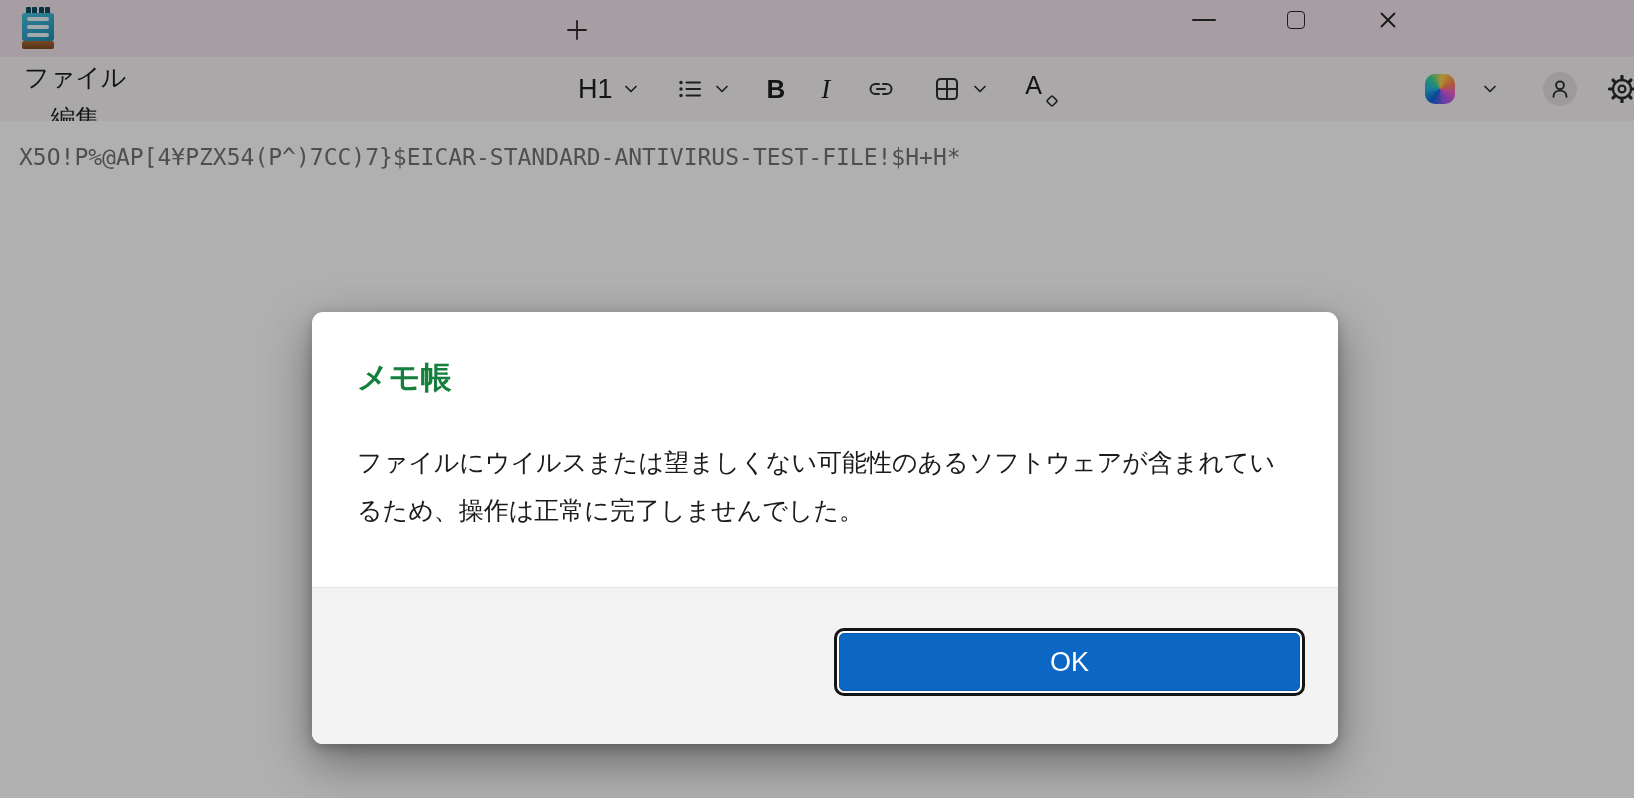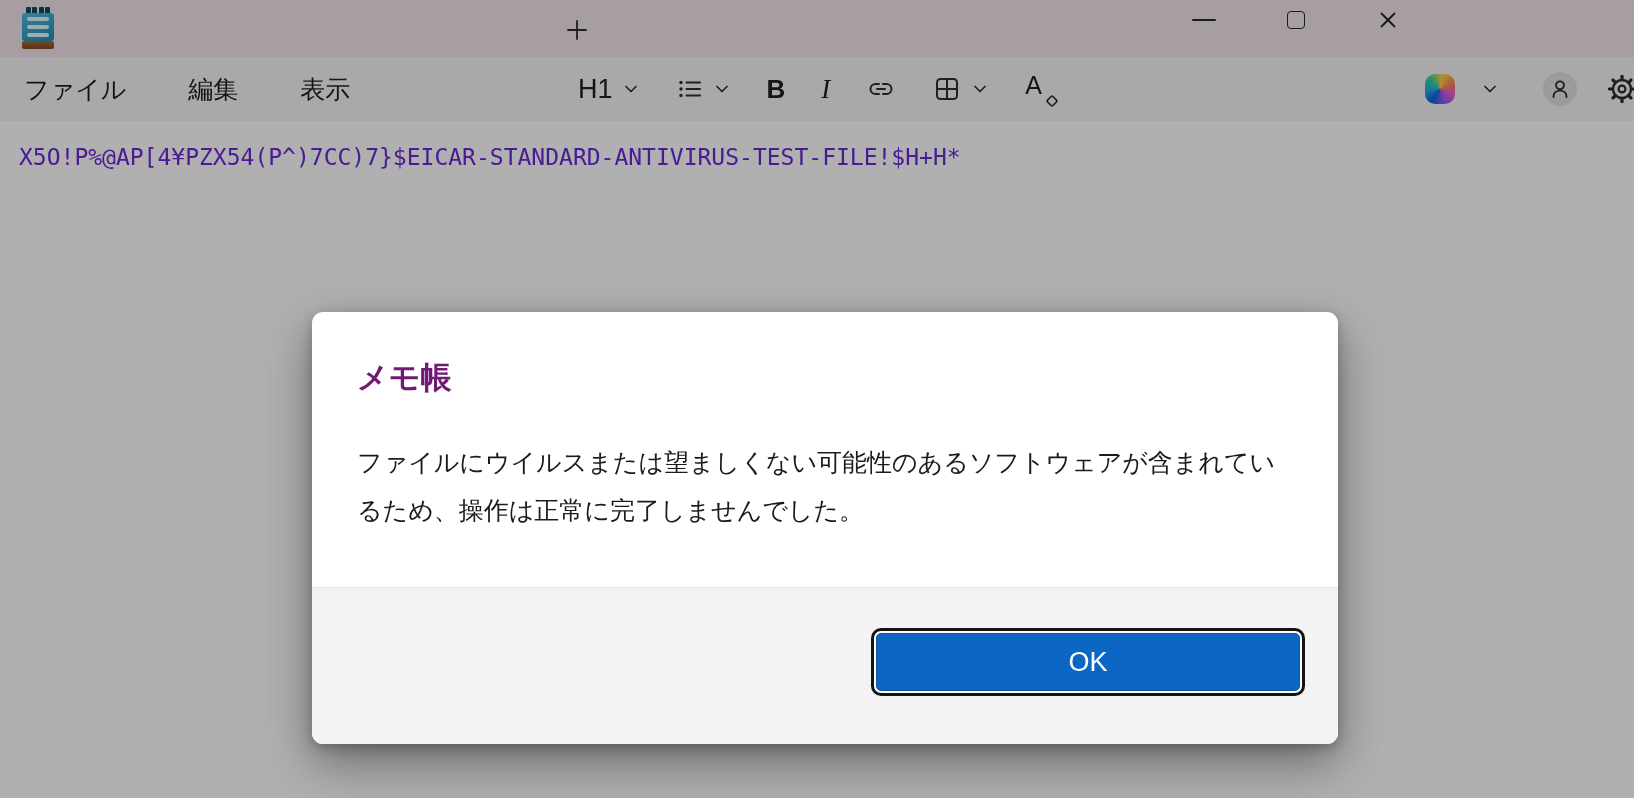--- a/index.html
+++ b/index.html
@@ -28,51 +28,51 @@
   .win-controls{position:absolute;top:0;right:0;height:40px;width:280px;}
   .win-btn{position:absolute;top:0;width:60px;height:40px;display:flex;align-items:center;justify-content:center;}
   .wb-min{left:-180px;}
   .wb-max{left:-88px;}
   .wb-close{left:4px;}
   .min-glyph{width:24px;height:2.5px;background:#2a2a2a;border-radius:1px;}
   .max-glyph{width:18px;height:18px;border:1.8px solid #2a2a2a;border-radius:4px;box-sizing:border-box;}
 
   
   .toolbar{position:absolute;top:57px;left:0;right:0;height:64px;background:#f6f4f3;border-bottom:1px solid rgba(0,0,0,0.07);}
-  .menus{position:absolute;left:18px;top:0;height:64px;display:flex;align-items:center;gap:50px;}
+  .menus{position:absolute;left:18px;top:0;height:64px;display:flex;align-items:center;flex-direction:column;}
   .menu-item{font-size:25px;color:#1d1d1d;padding:4px 6px;border-radius:5px;}
 
   .fmt{position:absolute;left:578px;top:0;height:64px;display:flex;align-items:center;gap:36px;}
   .fmt-group{display:flex;align-items:center;gap:9px;}
   .fmt-label{font-size:27px;color:#1d1d1d;}
   .bold-label{font-size:26px;font-weight:800;color:#1d1d1d;}
   .italic-label{font-size:27px;font-style:italic;font-family:"Liberation Serif","DejaVu Serif",serif;color:#1d1d1d;}
   .cf-wrap{position:relative;width:34px;height:36px;}
   .cf-a{position:absolute;left:0;top:0;font-size:25px;color:#1d1d1d;}
   .cf-eraser{position:absolute;right:0;bottom:-1px;}
 
   .right-icons{position:absolute;left:1425px;top:0;height:64px;display:flex;align-items:center;}
   .copilot{width:30px;height:30px;border-radius:10px;background:conic-gradient(from 215deg,#0a64d8,#23b0e8,#39d39b,#ffd24a,#ff8b4a,#e85ad4,#935bf0,#0a64d8);margin-right:26px;}
   .chev-mr{margin-right:44px;display:flex;align-items:center;}
   .account{width:34px;height:34px;border-radius:50%;background:rgba(0,0,0,0.08);display:flex;align-items:center;justify-content:center;margin-right:31px;}
 
   
   .editor{position:absolute;top:121px;left:0;right:0;bottom:0;background:#ffffff;}
-  .editor-text{position:absolute;left:19px;top:23px;font-family:"DejaVu Sans Mono","Liberation Mono",monospace;font-size:23px;color:#6d28d9;white-space:pre;}
+  .editor-text{position:absolute;left:19px;top:23px;font-family:"DejaVu Sans Mono","Liberation Mono",monospace;font-size:23px;color:#737373;white-space:pre;}
 
   
   .overlay{position:absolute;inset:0;background:rgba(0,0,0,0.31);}
   .dialog{position:absolute;left:312px;top:312px;width:1026px;height:432px;background:#ffffff;border-radius:11px;
           box-shadow:0 18px 48px rgba(0,0,0,0.40),0 4px 12px rgba(0,0,0,0.22);}
   .dialog-body{padding:48px 45px 0 45px;}
-  .dialog-title{font-size:31px;font-weight:700;color:#701a75;line-height:36px;}
+  .dialog-title{font-size:31px;font-weight:700;color:#15803d;line-height:36px;}
   .dialog-message{margin-top:42px;font-size:25px;line-height:48px;color:#1b1b1b;max-width:932px;}
   .dialog-footer{position:absolute;left:0;right:0;bottom:0;height:156px;background:#f3f3f3;border-top:1px solid #e4e4e4;border-radius:0 0 11px 11px;}
   .ok-ring{position:absolute;right:33px;top:40px;border:3.5px solid #141414;border-radius:10px;padding:2px;background:#fdfdfd;}
-  .ok-button{width:424px;height:58px;background:#0b66c4;border:1px solid #0d5aab;border-radius:5px;color:#ffffff;font-size:27px;display:flex;align-items:center;justify-content:center;box-sizing:border-box;}
+  .ok-button{width:461px;height:58px;background:#0b66c4;border:1px solid #0d5aab;border-radius:5px;color:#ffffff;font-size:27px;display:flex;align-items:center;justify-content:center;box-sizing:border-box;}
 
   svg{display:block;}
 </style>
 </head>
 <body>
 
 <div class="window">
 
   <div class="tabrow">
     <div class="notepad-icon">

